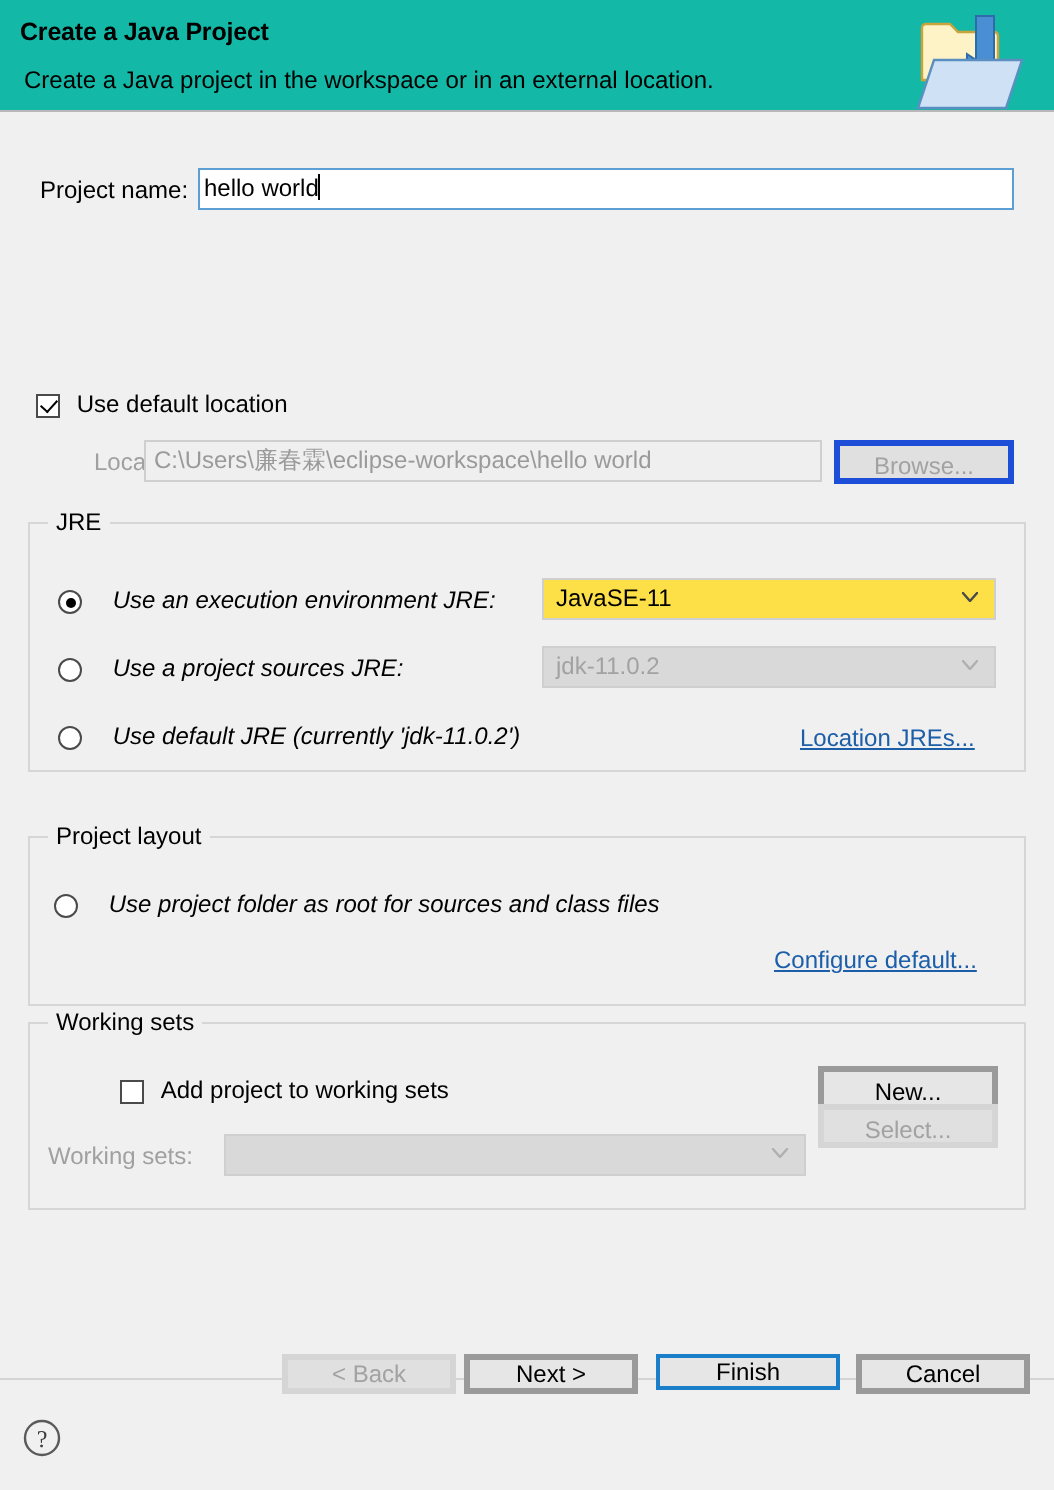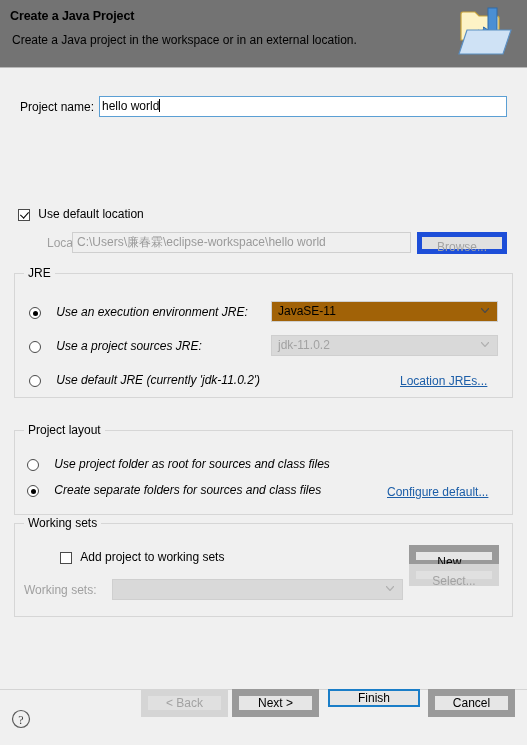--- a/index.html
+++ b/index.html
@@ -13,22 +13,22 @@
     font-family: "Liberation Sans", sans-serif;
     font-size: 12px;
     color: #000000;
     overflow: hidden;
     position: relative;
   }
 
   
   .header {
     position: relative;
-    height: 68px;
-    background: #737373;
+    height: 56px;
+    background: #14b8a6;
     border-bottom: 1px solid #b8b8b8;
     box-sizing: border-box;
   }
   .header-title {
     position: absolute;
     left: 10px;
     top: 9px;
     font-size: 12.5px;
     font-weight: bold;
     color: #000000;
@@ -147,21 +147,21 @@
     padding: 0 4px;
     line-height: 19px;
     white-space: nowrap;
     overflow: hidden;
   }
   .btn-browse {
     position: absolute;
     left: 417px; top: 0;
     width: 90px; height: 22px;
     background: #e0e0e0;
-    border: 5px solid #1d4ed8;
+    border: 3px solid #1d4ed8;
     box-sizing: border-box;
     font-size: 12px;
     color: #a2a2a2;
     text-align: center;
     line-height: 20px;
   }
 
   
   .group {
     position: absolute;
@@ -208,21 +208,21 @@
     font-style: italic;
   }
   .radio-row { position: absolute; height: 16px; white-space: nowrap; }
 
   
   .combo {
     position: absolute;
     box-sizing: border-box;
     height: 21px;
     border: 1px solid #cfcfcf;
-    background: #a16207;
+    background: #fde047;
     font-size: 12px;
     color: #000;
     line-height: 19px;
     padding-left: 6px;
   }
   .combo.disabled {
     background: #d9d9d9;
     border-color: #cfcfcf;
     color: #a2a2a2;
   }
@@ -240,21 +240,21 @@
     color: #1c5ea8;
     text-decoration: underline;
     white-space: nowrap;
   }
 
   
   .btn {
     position: absolute;
     box-sizing: border-box;
     background: #e0e0e0;
-    border: 7px solid #be185d;
+    border: 3px solid #be185d;
     font-size: 12px;
     color: #000000;
     text-align: center;
   }
   .btn.disabled { color: #a2a2a2; background: #e0e0e0; border-color: #d5d5d5; }
 
   
   .ws-cb { position: absolute; left: 24px; top: 482px; height: 16px; padding-left: 36px; }
   .btn-new { left: 409px; top: 477px; width: 90px; height: 22px; line-height: 20px; border-color: #9a9a9a; background: #e6e6e6;}
   .lbl-ws { position: absolute; left: 24px; top: 515px; font-size: 12px; color: #a0a0a0; }
@@ -349,24 +349,20 @@
   </div>
 
   <div class="group" id="group-layout">
     <span class="group-title">Project layout</span>
 
     <div class="radio-row" style="left:12px; top:26px;">
       <span class="radio"></span>
       <span class="radio-label">Use project folder as root for sources and class files</span>
     </div>
 
-    <div class="radio-row" style="left:12px; top:52px;">
-      <span class="radio selected"></span>
-      <span class="radio-label">Create separate folders for sources and class files</span>
-    </div>
     <a class="link" style="left:372px; top:54px;">Configure default...</a>
   </div>
 
   <div class="group" id="group-workingsets">
     <span class="group-title">Working sets</span>
   </div>
 
   <div class="ws-cb">
     <span class="checkbox"></span>
     <span class="cb-label">Add project to working sets</span>

